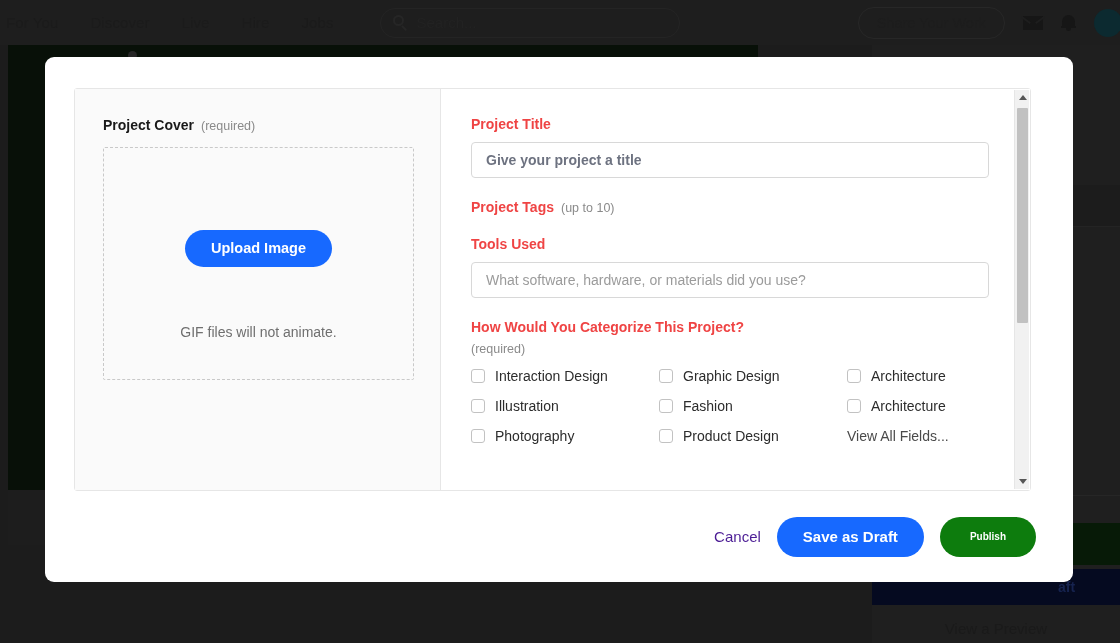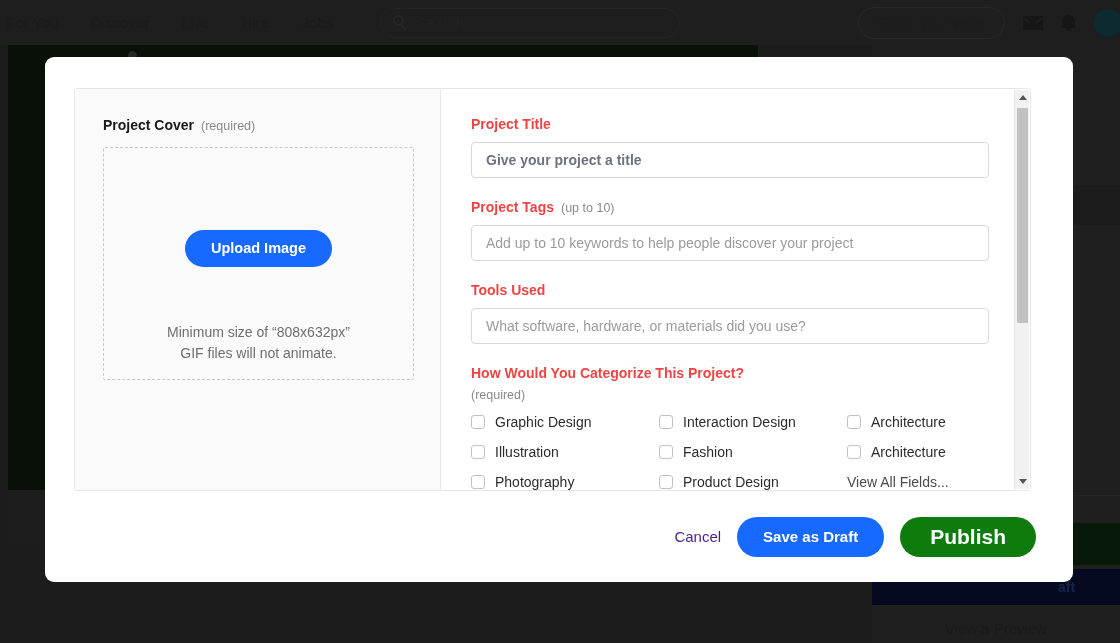--- a/index.html
+++ b/index.html
@@ -241,21 +241,21 @@
     font-size: 15px; color: #4c1d95;
     font-family: "Liberation Sans", sans-serif;
   }
   .btn-draft {
     background: #1769ff; color: #fff; border: none; cursor: pointer;
     font-size: 15px; font-weight: bold; height: 40px; padding: 0 26px;
     border-radius: 21px; font-family: "Liberation Sans", sans-serif;
   }
   .btn-publish {
     background: #0d7c0d; color: #fff; border: none; cursor: pointer;
-    font-size: 21px; font-weight: bold; height: 40px; padding: 0 30px;
+    font-size: 10px; font-weight: bold; height: 40px; padding: 0 30px;
     border-radius: 21px; font-family: "Liberation Sans", sans-serif;
   }
 </style>
 </head>
 <body>
 
 <div id="root">
 
   <div class="bg-layer">
 
@@ -318,59 +318,57 @@
 
       <div class="pane-left">
         <div class="lbl-row">
           <span class="lbl-strong">Project Cover</span>
           <span class="lbl-muted">(required)</span>
         </div>
 
         <div class="dropzone">
           <button class="upload-btn">Upload Image</button>
           <div class="dz-hint">
-            <div>Minimum size of “808x632px”</div>
             <div>GIF files will not animate.</div>
           </div>
         </div>
       </div>
 
       <div class="pane-right">
 
         <div class="field-block">
           <div class="field-label">Project Title</div>
           <input class="field-input title-input" type="text" placeholder="Give your project a title" style="">
         </div>
 
         <div class="field-block">
           <div class="lbl-row">
             <span class="field-label">Project Tags</span>
             <span class="lbl-muted">(up to 10)</span>
           </div>
-          <input class="field-input" type="text" placeholder="Add up to 10 keywords to help people discover your project" style="">
         </div>
 
         <div class="field-block">
           <div class="field-label">Tools Used</div>
           <input class="field-input" type="text" placeholder="What software, hardware, or materials did you use?" style="">
         </div>
 
         <div class="lbl-row cats-head">
           <span class="field-label">How Would You Categorize This Project?</span>
           <span class="lbl-muted">(required)</span>
         </div>
 
         <div class="cat-grid">
           <label class="cat-item">
             <span class="cat-box"></span>
+            <span class="cat-label">Interaction Design</span>
+          </label>
+          <label class="cat-item">
+            <span class="cat-box"></span>
             <span class="cat-label">Graphic Design</span>
-          </label>
-          <label class="cat-item">
-            <span class="cat-box"></span>
-            <span class="cat-label">Interaction Design</span>
           </label>
           <label class="cat-item">
             <span class="cat-box"></span>
             <span class="cat-label">Architecture</span>
           </label>
 
           <label class="cat-item">
             <span class="cat-box"></span>
             <span class="cat-label">Illustration</span>
           </label>

